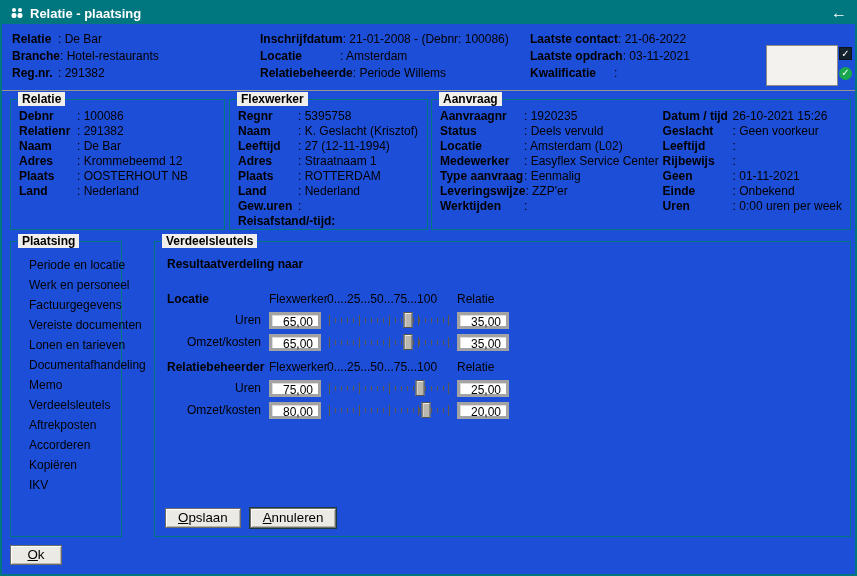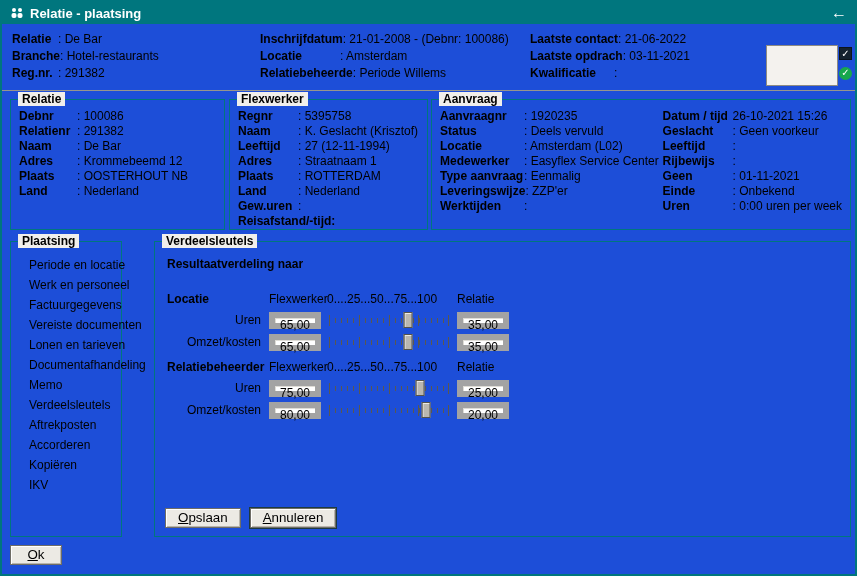--- a/index.html
+++ b/index.html
@@ -35,21 +35,21 @@
   .gb-plaatsing{left:8px;top:239px;width:112px;height:296px;padding-top:13px}
   .side-item{line-height:20px;padding-left:10px;cursor:pointer;white-space:nowrap}
   .gb-verdeel{left:152px;top:239px;width:697px;height:296px;display:flex;flex-direction:column;padding:13px 10px 6px}
   .vheading{font-weight:bold;margin:2px 0 14px 2px}
   .vgrid{display:grid;grid-template-columns:96px 52px 124px 52px;column-gap:6px;align-items:center;margin-left:2px}
   .shdr{height:20px;margin-top:4px}
   .sname{font-weight:bold;white-space:nowrap}
   .sscale{white-space:nowrap}
   .srow{height:22px}
   .slabel{text-align:right;padding-right:2px;white-space:nowrap}
-  .vbox{height:17px;line-height:15px;border:6px solid #a3a3a3;background:#fff;text-align:right;padding:0 5px;box-shadow:inset 1px 1px 0 #dedcd6}
+  .vbox{height:17px;line-height:15px;border:3px solid #a3a3a3;background:#fff;text-align:right;padding:0 5px;box-shadow:inset 1px 1px 0 #dedcd6}
   .slider{position:relative;height:18px}
   .ticks{position:absolute;left:2px;right:2px;top:7px;height:5px;background:repeating-linear-gradient(to right,#5a584f 0 1px,transparent 1px 6px)}
   .majors{position:absolute;left:2px;right:2px;top:4px;height:11px;
     background-image:linear-gradient(#5a584f,#5a584f),linear-gradient(#5a584f,#5a584f),linear-gradient(#5a584f,#5a584f),linear-gradient(#5a584f,#5a584f),linear-gradient(#5a584f,#5a584f);
     background-size:1px 11px;background-repeat:no-repeat;background-position:0 0,25% 0,50% 0,75% 0,100% 0}
   .thumb{position:absolute;top:1px;width:9px;height:16px;background:#bab7af;border:1px solid #55534b;box-shadow:inset 1px 1px 0 #eceae4;transform:translateX(-50%);cursor:pointer}
   .btnrow{margin-top:auto;display:flex;gap:9px;padding-bottom:2px}
   .btn{height:20px;line-height:18px;padding:0 12px;background:#eceae4;border:1px solid #6f6d66;box-shadow:inset 1px 1px 0 #fff,inset -1px -1px 0 #b7b4ac;cursor:pointer;text-align:center;white-space:nowrap}
   .btn.default{outline:1px solid #1d3a40}
   .ok-btn{position:absolute;left:8px;top:543px;min-width:52px}

